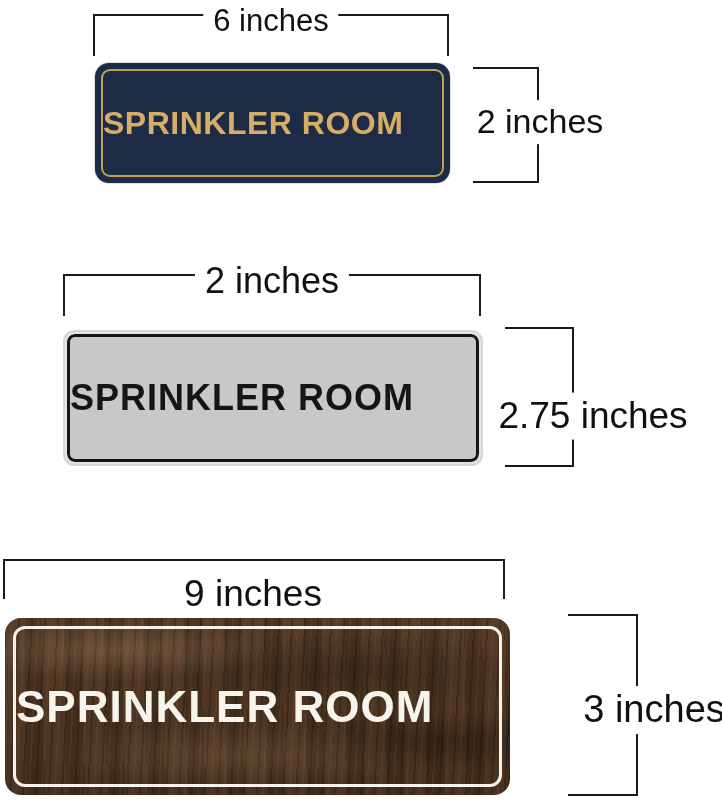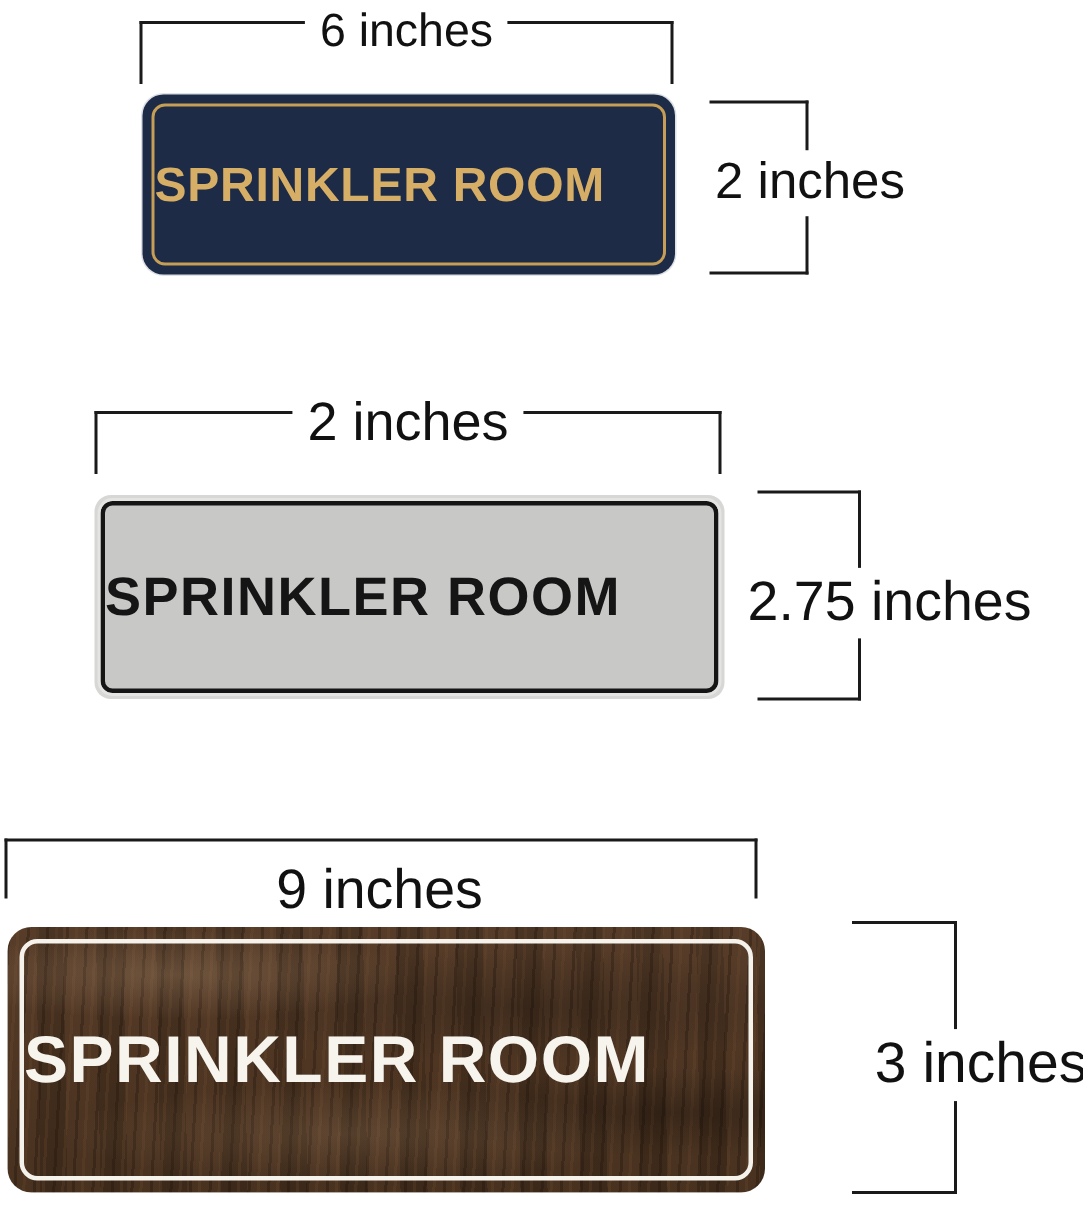--- a/index.html
+++ b/index.html
@@ -18,21 +18,21 @@
     background:#ffffff;
     color:#111111;
     padding:2px 10px;
     white-space:nowrap;
     line-height:1.05;
   }
   .dlabel.s1{font-size:31px;}
   .dlabel.s2{font-size:36px;}
   .dlabel.s3{font-size:37px;}
   .dlabel.side1{font-size:34px;padding:4px 8px;}
-  .dlabel.side2{font-size:37px;padding:4px 8px;}
+  .dlabel.side2{font-size:37px;padding:4px 8px;margin-top:14px;}
   .dlabel.side3{font-size:38px;padding:4px 8px;}
   
   .sign{position:absolute;display:flex;align-items:center;justify-content:center;}
   .sign .inner{
     position:absolute;
     display:flex;align-items:center;justify-content:flex-start;
   }
   .sign-text{
     font-weight:bold;
     white-space:nowrap;

